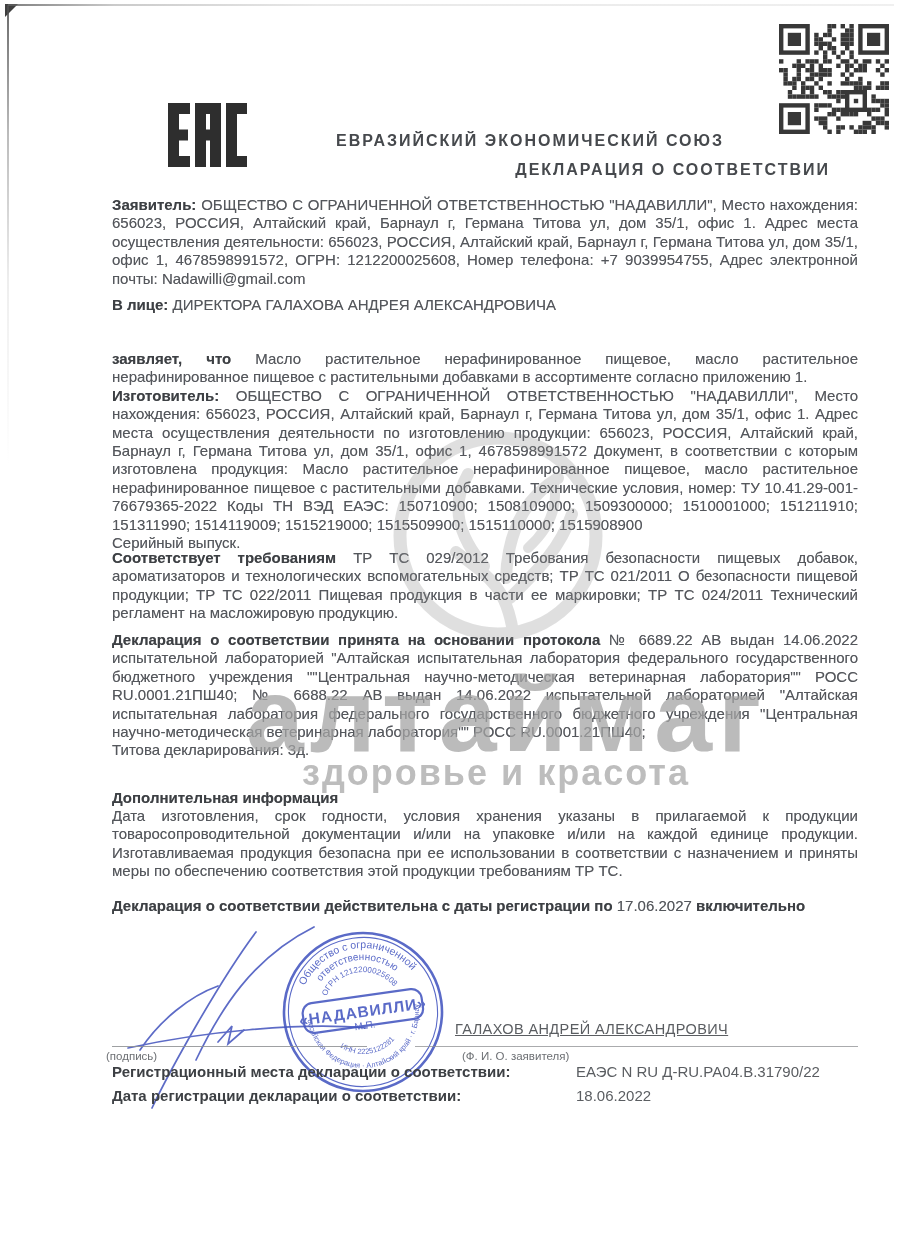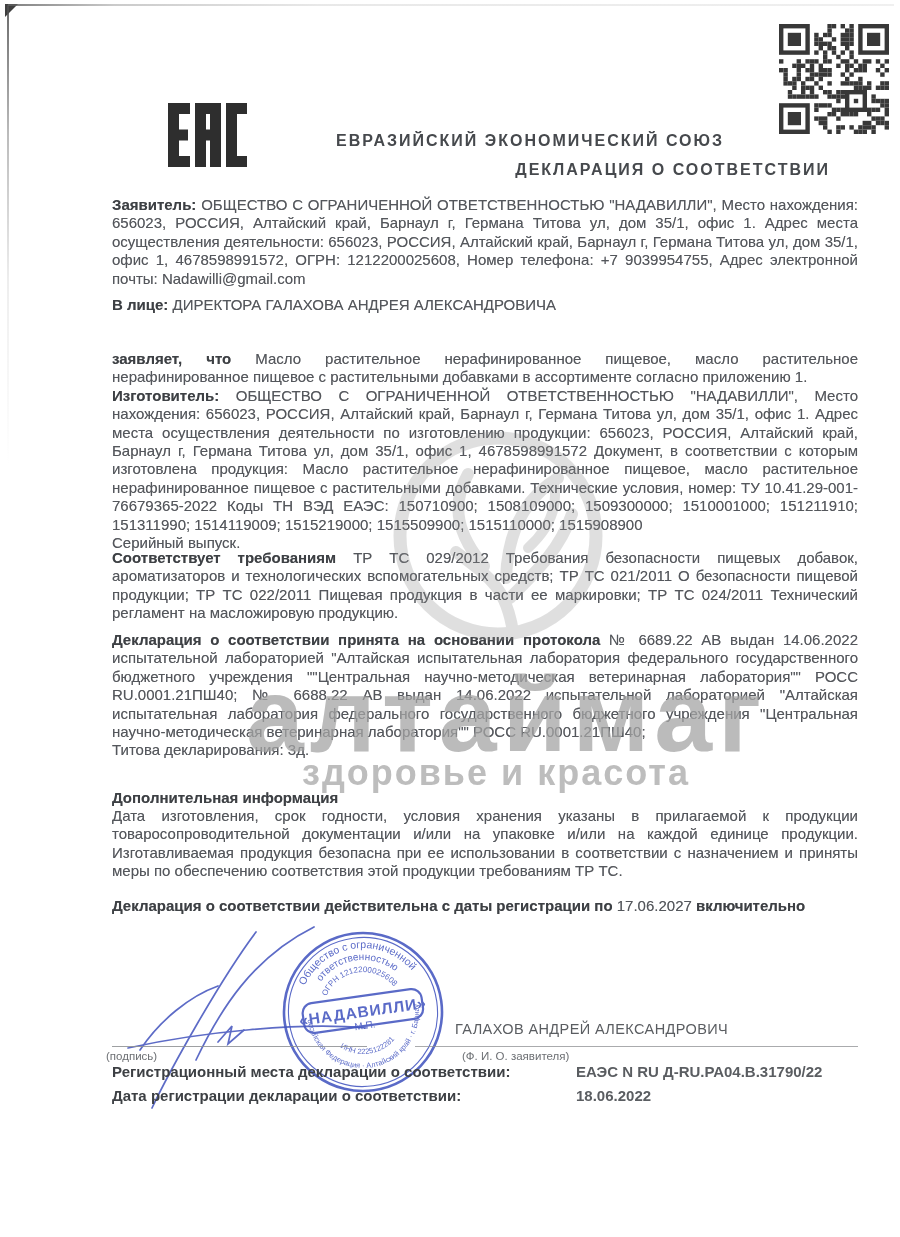--- a/index.html
+++ b/index.html
@@ -32,23 +32,23 @@
   .wm-logo{position:absolute;left:388px;top:426px;width:220px;height:220px;opacity:.28;}
   .wm-brand{position:absolute;left:246px;top:656px;width:660px;font-size:104px;font-weight:bold;
     color:#a5a5a5;letter-spacing:6px;opacity:.75;}
   .wm-tag{position:absolute;left:302px;top:752px;width:500px;font-size:36px;font-weight:bold;
     color:#adadad;letter-spacing:2px;opacity:.8;}
   
   .sig-line-left{position:absolute;left:112px;top:1046px;width:255px;border-top:1.4px solid #8d8f92;opacity:.85;}
   .sig-line-right{position:absolute;left:415px;top:1046px;width:443px;border-top:1.4px solid #8d8f92;opacity:.75;}
   .sig-label{position:absolute;left:106px;top:1050px;font-size:11.5px;color:#6c6f73;}
   .fio-label{position:absolute;left:462px;top:1050px;font-size:11.5px;color:#6c6f73;}
-  .sig-name{position:absolute;left:455px;top:1021px;font-size:14.5px;color:#5a5d61;letter-spacing:.4px;}
+  .sig-name{position:absolute;left:455px;top:1021px;font-size:14.5px;color:#5a5d61;letter-spacing:.4px;text-decoration:underline;}
   .reg-label{position:absolute;left:112px;font-size:15px;font-weight:bold;color:#3d4044;}
-  .reg-value{position:absolute;left:576px;font-size:15px;color:#5a5d61;font-weight:bold;}
+  .reg-value{position:absolute;left:576px;font-size:15px;color:#5a5d61;}
   .row-reg{top:1063px;}
   .row-date{top:1087px;}
   .sig-scribble{position:absolute;left:100px;top:900px;width:320px;height:220px;}
   .stamp{position:absolute;left:277px;top:926px;width:172px;height:172px;opacity:.88;}
   .stamp text{fill:#4456c0;}
 </style>
 </head>
 <body>
 
 <div class="page">

